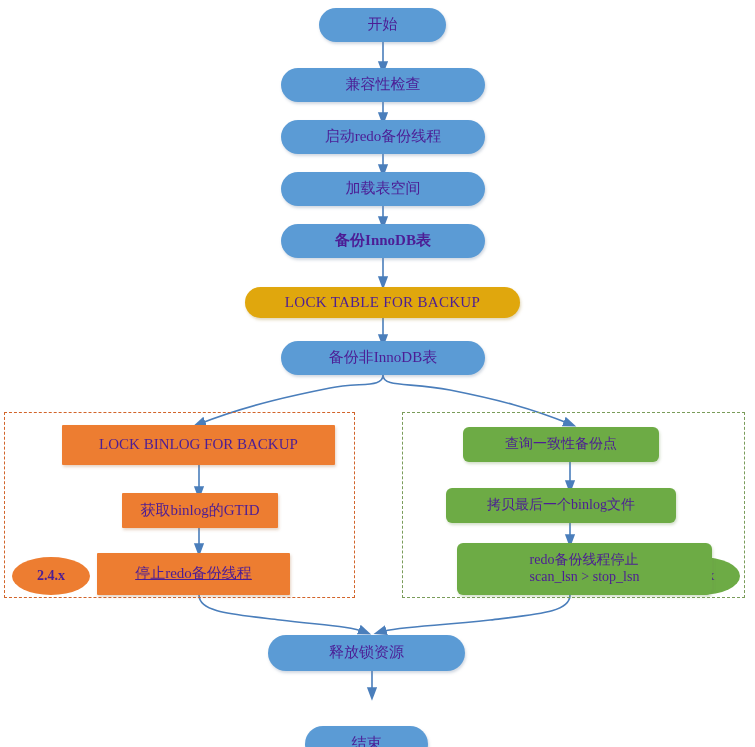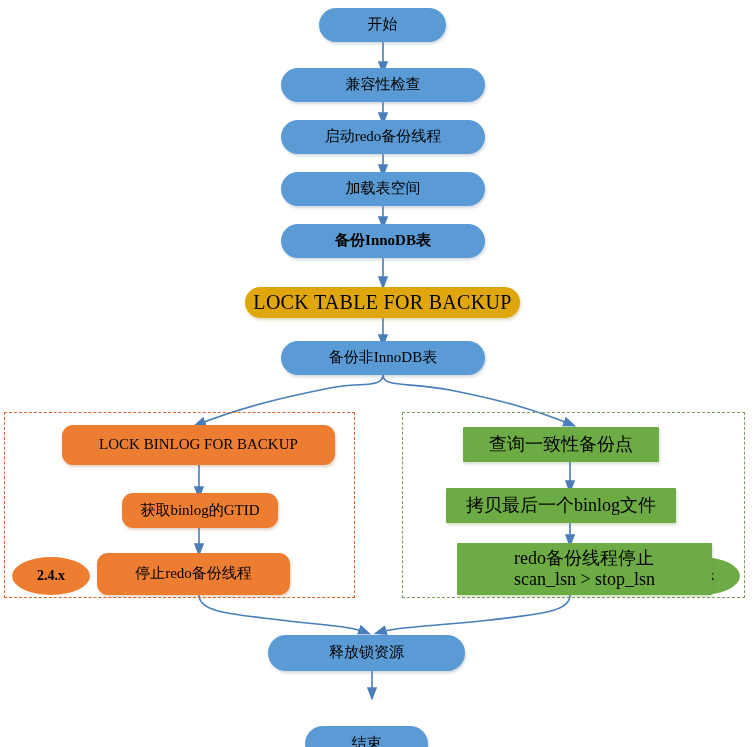--- a/index.html
+++ b/index.html
@@ -25,47 +25,47 @@
     height: 747px;
     pointer-events: none;
   }
   .node {
     position: absolute;
     box-sizing: border-box;
     display: flex;
     align-items: center;
     justify-content: center;
     text-align: center;
-    color: #000000;
+    color: #4c1d95;
     line-height: 1.18;
     z-index: 3;
   }
   .node.blue {
     background: #5B9BD5;
     border-radius: 999px;
     font-size: 15px;
     box-shadow: 1px 2px 3px rgba(120,140,170,0.35);
   }
   .node.gold {
     background: #E0A70D;
     border-radius: 999px;
-    font-size: 20px;
+    font-size: 15px;
     letter-spacing: 0.3px;
     box-shadow: 1px 2px 3px rgba(170,140,60,0.35);
   }
   .node.orange {
     background: #ED7D31;
-    border-radius: 11px;
+    border-radius: 1px;
     font-size: 15px;
     box-shadow: 1px 2px 3px rgba(170,110,60,0.30);
   }
   .node.green {
     background: #6DAB45;
-    border-radius: 1px;
-    font-size: 18px;
+    border-radius: 6px;
+    font-size: 14px;
     box-shadow: 1px 2px 3px rgba(110,150,80,0.30);
   }
   .node.ellipse-orange {
     background: #ED7D31;
     border-radius: 50%;
     font-size: 14px;
     z-index: 2;
   }
   .node.ellipse-green {
     background: #6DAB45;
@@ -172,21 +172,21 @@
   </div>
 
   <div class="node orange" style="left:62px; top:425px; width:273px; height:40px;">
     <span class="caps">LOCK BINLOG FOR BACKUP</span>
   </div>
 
   <div class="node orange" style="left:122px; top:493px; width:156px; height:35px;">
     <span>获取binlog的GTID</span>
   </div>
 
-  <div class="node orange" style="left:97px; top:553px; width:193px; height:42px;">
+  <div class="node orange" style="left:97px; top:553px; width:193px; height:42px;text-decoration:underline;">
     <span>停止redo备份线程</span>
   </div>
 
   <div class="node ellipse-orange" style="left:12px; top:557px; width:78px; height:38px;font-weight:bold;">
     <span>2.4.x</span>
   </div>
 
   <div class="node green" style="left:463px; top:427px; width:196px; height:35px;">
     <span>查询一致性备份点</span>
   </div>

